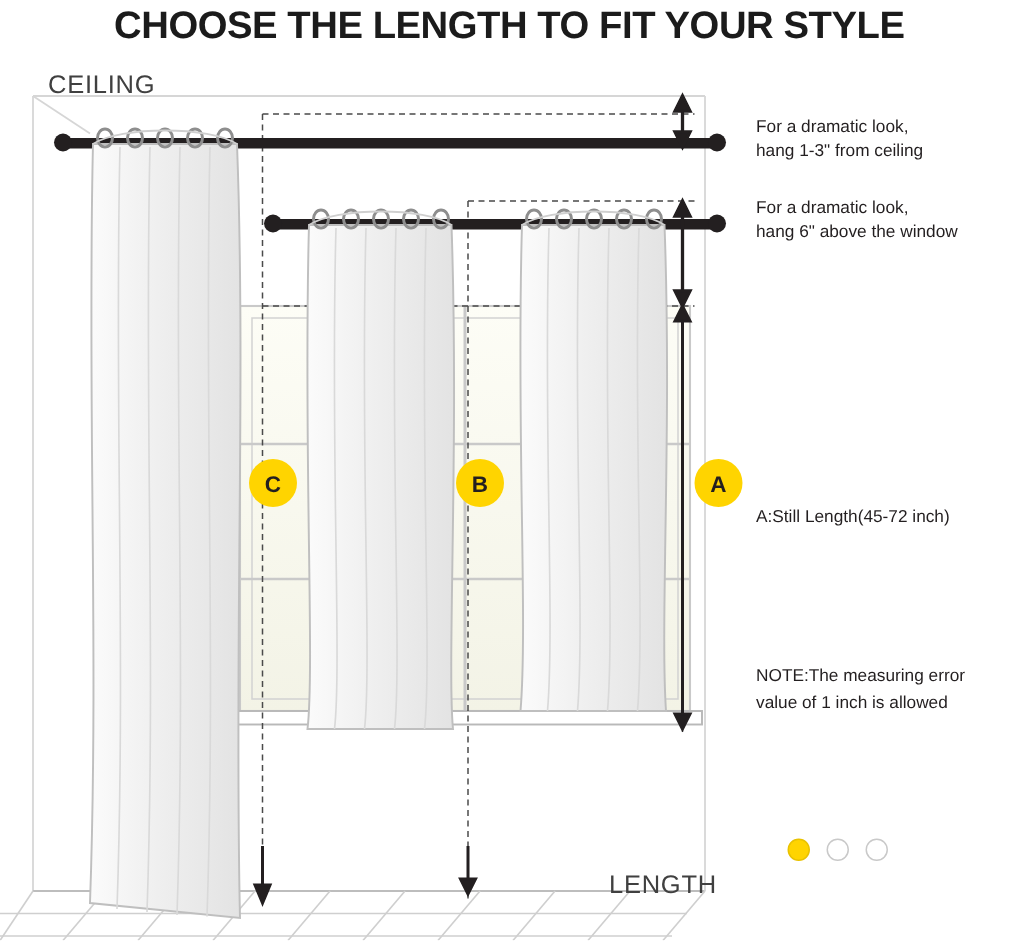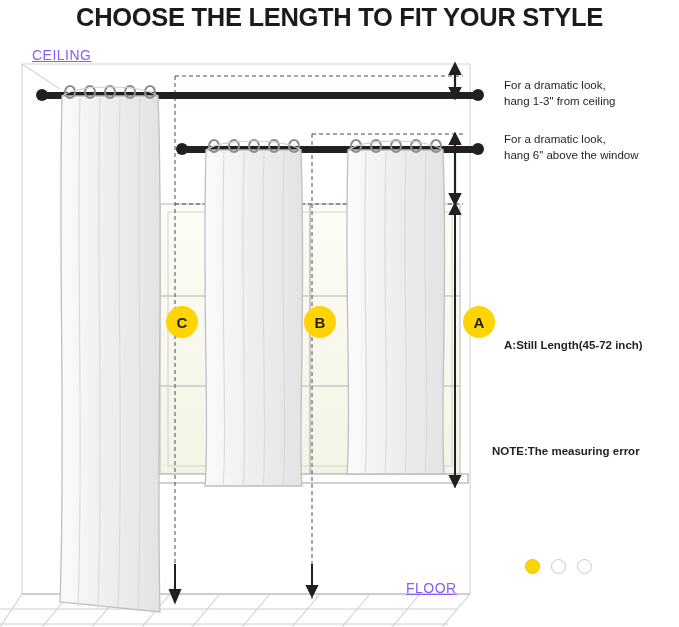--- a/index.html
+++ b/index.html
@@ -48,21 +48,21 @@
     height: 593px;
   }
   .note-text {
     position: absolute;
     font-size: 11.5px;
     line-height: 15.5px;
     color: #231f20;
     white-space: nowrap;
   }
   .note-bold {
-    font-weight: bold;
+    font-weight: normal;
   }
   .legend {
     position: absolute;
     font-size: 11.5px;
     line-height: 16px;
     color: #231f20;
     white-space: nowrap;
   }
   .dots {
     position: absolute;
@@ -79,24 +79,23 @@
     border: 1px solid #c9c9c9;
     background: #ffffff;
     box-sizing: border-box;
   }
   .dot.active {
     background: #ffd400;
     border-color: #e9c200;
   }
   .label-ceiling, .label-floor {
     position: absolute;
-    font-size: 14px;
-    color: #8b5cf6;
+    font-size: 17px;
+    color: #404040;
     letter-spacing: 0.5px;
-    text-decoration: underline;
   }
   .label-ceiling { left: 32px; top: 13px; }
   .label-floor   { left: 406px; top: 546px; }
 </style>
 </head>
 <body>
 
 <div id="root">
 
   <div class="title">CHOOSE THE LENGTH TO FIT YOUR STYLE</div>
@@ -263,32 +262,33 @@
         <circle cx="320" cy="288" r="16" fill="#ffd400"></circle>
         <text x="320" y="294" text-anchor="middle" font-family="Liberation Sans, sans-serif" font-size="15" font-weight="bold" fill="#231f20">B</text>
       </g>
       <g>
         <circle cx="479" cy="288" r="16" fill="#ffd400"></circle>
         <text x="479" y="294" text-anchor="middle" font-family="Liberation Sans, sans-serif" font-size="15" font-weight="bold" fill="#231f20">A</text>
       </g>
     </svg>
 
     <div class="label-ceiling">CEILING</div>
-    <div class="label-floor">FLOOR</div>
+    <div class="label-floor">LENGTH</div>
 
     <div class="note-text" style="left:504px; top:44px;">For a dramatic look,</div>
     <div class="note-text" style="left:504px; top:60px;">hang 1-3" from ceiling</div>
 
     <div class="note-text" style="left:504px; top:98px;">For a dramatic look,</div>
     <div class="note-text" style="left:504px; top:114px;">hang 6" above the window</div>
 
     <div class="legend note-bold" style="left:504px; top:303px;">A:Still Length(45-72 inch)</div>
 
 
-    <div class="note-text note-bold" style="left:492px; top:410px;">NOTE:The measuring error</div>
+    <div class="note-text note-bold" style="left:504px; top:410px;">NOTE:The measuring error</div>
+    <div class="note-text note-bold" style="left:504px; top:428px;">value of 1 inch is allowed</div>
 
     <div class="dots">
       <span class="dot active"></span>
       <span class="dot"></span>
       <span class="dot"></span>
     </div>
 
   </div>
 </div>
 

